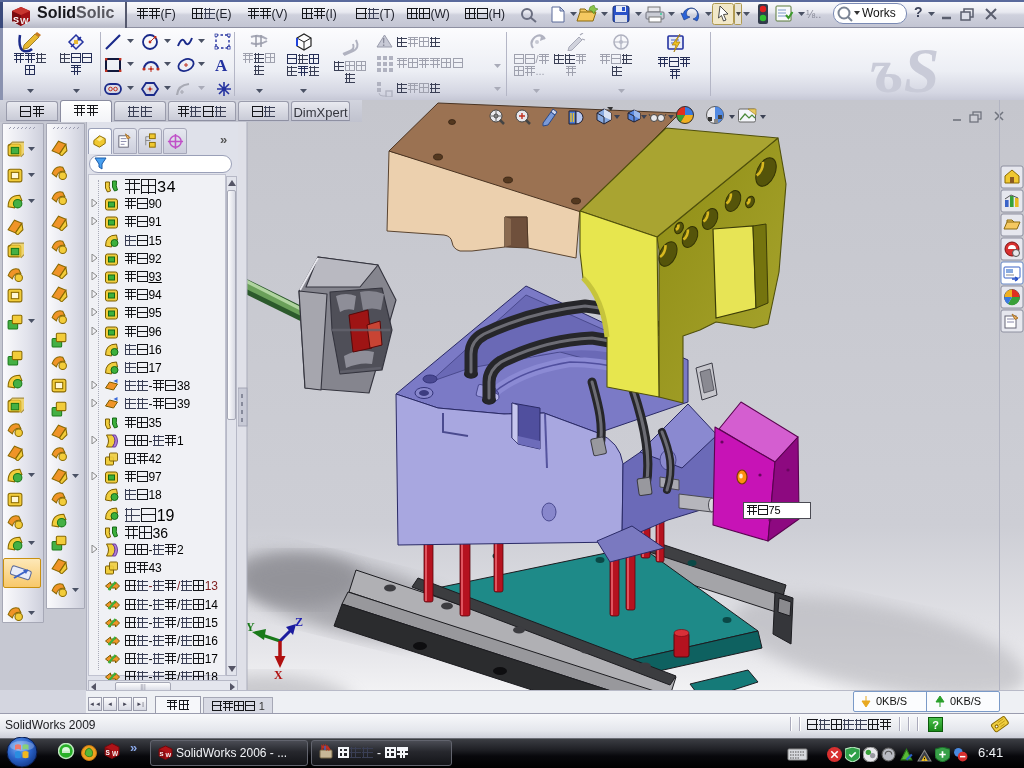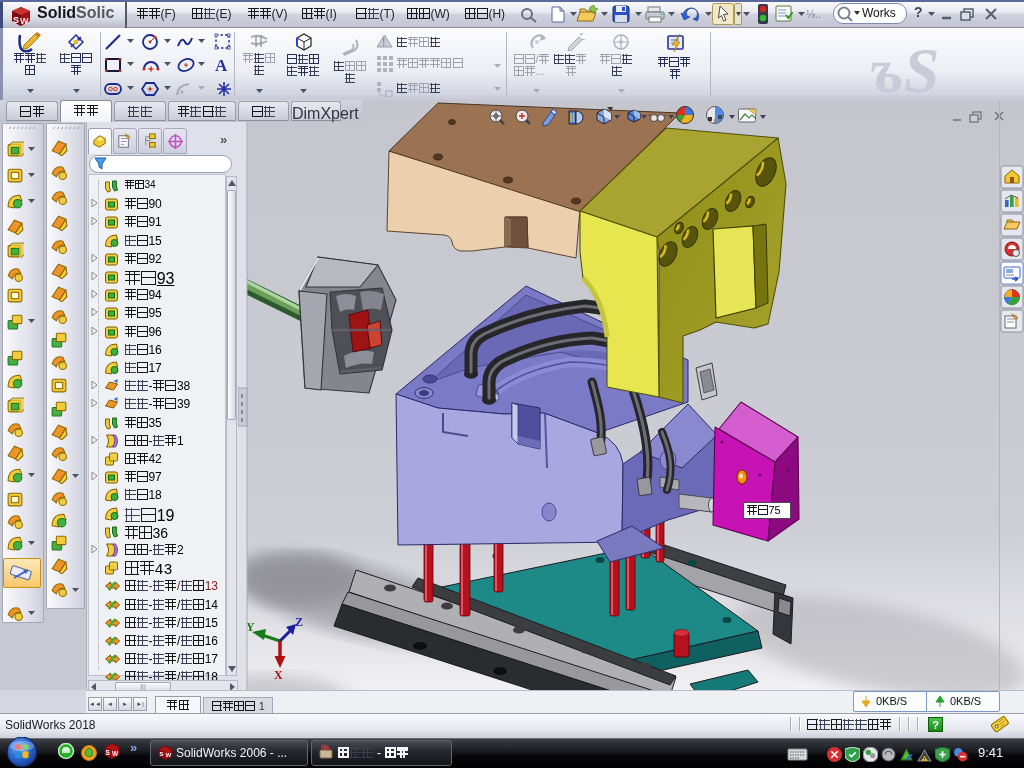--- a/index.html
+++ b/index.html
@@ -328,21 +328,21 @@
 <div class="ab" style="left:710px;top:32px;width:1px;height:64px;background:#b4b6c6;"></div>
 <svg class="ab" style="left:860px;top:30px" width="160" height="72" viewBox="0 0 160 72">
     <text x="10" y="62" font-size="64" font-style="italic" font-weight="bold" fill="#c9cbd8" font-family="Liberation Serif">ъS</text>
   </svg>
 <div class="ab" style="left:0px;top:100px;width:362px;height:22px;background:linear-gradient(#d2d4de,#c0c2ce);z-index:2;"></div>
 <div class="ab" style="left:6px;width:52px;background:linear-gradient(#e9eaf0,#c9cbd7);border:1px solid #9a9cac;border-bottom:1px solid #8e90a2;border-radius:3px 3px 0 0;color:#34363e;height:20px;top:101px;z-index:4;font-size:12px;text-align:center;padding-top:3px;"><i class="cj a k"></i><i class="cj b k"></i></div>
 <div class="ab" style="left:60px;width:52px;background:linear-gradient(#ffffff,#f2f3f7);border:1px solid #8a8ca0;border-bottom:none;border-radius:3px 3px 0 0;color:#1c1e28;z-index:5;height:22px;top:100px;font-size:12px;text-align:center;padding-top:3px;"><i class="cj b k"></i><i class="cj b k"></i></div>
 <div class="ab" style="left:114px;width:52px;background:linear-gradient(#e9eaf0,#c9cbd7);border:1px solid #9a9cac;border-bottom:1px solid #8e90a2;border-radius:3px 3px 0 0;color:#34363e;height:20px;top:101px;z-index:4;font-size:12px;text-align:center;padding-top:3px;"><i class="cj d k"></i><i class="cj d k"></i></div>
 <div class="ab" style="left:168px;width:68px;background:linear-gradient(#e9eaf0,#c9cbd7);border:1px solid #9a9cac;border-bottom:1px solid #8e90a2;border-radius:3px 3px 0 0;color:#34363e;height:20px;top:101px;z-index:4;font-size:12px;text-align:center;padding-top:3px;"><i class="cj b k"></i><i class="cj d k"></i><i class="cj a k"></i><i class="cj d k"></i></div>
 <div class="ab" style="left:238px;width:51px;background:linear-gradient(#e9eaf0,#c9cbd7);border:1px solid #9a9cac;border-bottom:1px solid #8e90a2;border-radius:3px 3px 0 0;color:#34363e;height:20px;top:101px;z-index:4;font-size:12px;text-align:center;padding-top:3px;"><i class="cj a k"></i><i class="cj d k"></i></div>
-<div class="ab" style="left:291px;width:50px;background:linear-gradient(#e9eaf0,#c9cbd7);border:1px solid #9a9cac;border-bottom:1px solid #8e90a2;border-radius:3px 3px 0 0;color:#34363e;height:20px;top:101px;z-index:4;font-size:16px;text-align:center;padding-top:3px;">DimXpert</div>
+<div class="ab" style="left:291px;width:59px;background:linear-gradient(#e9eaf0,#c9cbd7);border:1px solid #9a9cac;border-bottom:1px solid #8e90a2;border-radius:3px 3px 0 0;color:#34363e;height:20px;top:101px;z-index:4;font-size:13px;text-align:center;padding-top:3px;">DimXpert</div>
 <div class="ab" style="left:0px;top:122px;width:86px;height:568px;background:#c6c8d2;"></div>
 <div class="ab" style="left:2px;top:123px;width:42px;height:500px;background:linear-gradient(90deg,#fafafc,#e2e3ec 60%,#cdcfdb);border:1px solid #a6a8b6;border-radius:1px;"></div>
 <div class="ab" style="left:46px;top:123px;width:39px;height:486px;background:linear-gradient(90deg,#fafafc,#e2e3ec 60%,#cdcfdb);border:1px solid #a6a8b6;border-radius:1px;"></div>
 <svg class="ab" style="left:8px;top:127px" width="30" height="4" viewBox="0 0 30 4">
     <path d="M1 2 l2 -2 M5 2 l2 -2 M9 2 l2 -2 M13 2 l2 -2 M17 2 l2 -2 M21 2 l2 -2 M25 2 l2 -2" stroke="#9a9cb0" stroke-width="1"></path>
   </svg>
 <svg class="ab" style="left:52px;top:127px" width="30" height="4" viewBox="0 0 30 4">
     <path d="M1 2 l2 -2 M5 2 l2 -2 M9 2 l2 -2 M13 2 l2 -2 M17 2 l2 -2 M21 2 l2 -2 M25 2 l2 -2" stroke="#9a9cb0" stroke-width="1"></path>
   </svg>
 <svg class="ab" style="left:6px;top:140px" width="18" height="18" viewBox="0 0 17 17">
@@ -568,21 +568,21 @@
   </svg>
 <svg class="ab" style="left:228px;top:666px" width="8" height="6" viewBox="0 0 8 6">
     <path d="M4 6 L8 0 H0 Z" fill="#556"></path>
   </svg>
 <div class="ab" style="left:227px;top:190px;width:9px;height:230px;background:linear-gradient(90deg,#fdfdfe,#d8dae4);border:1px solid #a6a8b6;border-radius:2px;"></div>
 <div class="ab" style="left:98px;top:180px;width:1px;height:490px;border-left:1px dotted #a8aab8;"></div>
 <svg class="ab" style="left:104px;top:178px" width="16" height="16" viewBox="0 0 15 16">
     <path d="M1 4 q-1 7 2 10 l3 -1 q-2 -4 -1 -9 z" fill="#f0ce3e" stroke="#7a5c00"></path>
     <path d="M8 3 q-1 7 2 10 l3 -1 q-2 -4 -1 -9 z" fill="#3cb03c" stroke="#156815"></path>
   </svg>
-<div class="ab" style="left:124px;top:179px;white-space:nowrap;font-size:10px;color:#000;"><i class="cj b k"></i><i class="cj c k"></i>34</div>
+<div class="ab" style="left:124px;top:179px;white-space:nowrap;font-size:16px;color:#000;font-family:Liberation Mono, monospace;"><i class="cj b k"></i><i class="cj c k"></i>34</div>
 <svg class="ab" style="left:91px;top:199px" width="6" height="8" viewBox="0 0 6 8">
     <path d="M1 0 L6 4 L1 8 Z" fill="#f4f4f8" stroke="#888"></path>
   </svg>
 <svg class="ab" style="left:104px;top:196px" width="16" height="16" viewBox="0 0 15 16">
     <rect x="1" y="3" width="12" height="11" rx="2" fill="#f0ce3e" stroke="#7a5c00"></rect>
     <rect x="4" y="6" width="6" height="5" fill="#3cb03c" stroke="#156815"></rect>
   </svg>
 <div class="ab" style="left:124px;top:197px;white-space:nowrap;font-size:12px;color:#000;"><i class="cj b k"></i><i class="cj a k"></i>90</div>
 <svg class="ab" style="left:91px;top:217px" width="6" height="8" viewBox="0 0 6 8">
     <path d="M1 0 L6 4 L1 8 Z" fill="#f4f4f8" stroke="#888"></path>
@@ -605,21 +605,21 @@
     <rect x="4" y="6" width="6" height="5" fill="#3cb03c" stroke="#156815"></rect>
   </svg>
 <div class="ab" style="left:124px;top:252px;white-space:nowrap;font-size:12px;color:#000;"><i class="cj b k"></i><i class="cj a k"></i>92</div>
 <svg class="ab" style="left:91px;top:272px" width="6" height="8" viewBox="0 0 6 8">
     <path d="M1 0 L6 4 L1 8 Z" fill="#f4f4f8" stroke="#888"></path>
   </svg>
 <svg class="ab" style="left:104px;top:269px" width="16" height="16" viewBox="0 0 15 16">
     <rect x="1" y="3" width="12" height="11" rx="2" fill="#f0ce3e" stroke="#7a5c00"></rect>
     <rect x="4" y="6" width="6" height="5" fill="#3cb03c" stroke="#156815"></rect>
   </svg>
-<div class="ab" style="left:124px;top:270px;white-space:nowrap;font-size:16px;color:#000;text-decoration:underline;"><i class="cj b k"></i><i class="cj a k"></i>93</div>
+<div class="ab" style="left:124px;top:270px;white-space:nowrap;font-size:12px;color:#000;text-decoration:underline;"><i class="cj b k"></i><i class="cj a k"></i>93</div>
 <svg class="ab" style="left:91px;top:290px" width="6" height="8" viewBox="0 0 6 8">
     <path d="M1 0 L6 4 L1 8 Z" fill="#f4f4f8" stroke="#888"></path>
   </svg>
 <svg class="ab" style="left:104px;top:287px" width="16" height="16" viewBox="0 0 15 16">
     <rect x="1" y="3" width="12" height="11" rx="2" fill="#f0ce3e" stroke="#7a5c00"></rect>
     <rect x="4" y="6" width="6" height="5" fill="#3cb03c" stroke="#156815"></rect>
   </svg>
 <div class="ab" style="left:124px;top:288px;white-space:nowrap;font-size:12px;color:#000;"><i class="cj b k"></i><i class="cj a k"></i>94</div>
 <svg class="ab" style="left:91px;top:308px" width="6" height="8" viewBox="0 0 6 8">
     <path d="M1 0 L6 4 L1 8 Z" fill="#f4f4f8" stroke="#888"></path>
@@ -709,21 +709,21 @@
   </svg>
 <svg class="ab" style="left:104px;top:542px" width="16" height="16" viewBox="0 0 15 16">
     <path d="M2 2 h6 q5 5 0 12 h-6 q4 -6 0 -12z" fill="#f0ce3e" stroke="#7a5c00"></path>
     <path d="M8 2 q5 5 0 12 l3 0 q4 -6 0 -12z" fill="#b080d8" stroke="#6a3a9a"></path>
   </svg>
 <div class="ab" style="left:124px;top:543px;white-space:nowrap;font-size:12px;color:#000;"><i class="cj a k"></i><i class="cj c k"></i>-<i class="cj d k"></i><i class="cj b k"></i>2</div>
 <svg class="ab" style="left:104px;top:560px" width="16" height="16" viewBox="0 0 15 16">
     <rect x="1" y="6" width="8" height="8" rx="1" fill="#f0ce3e" stroke="#7a5c00"></rect>
     <rect x="5" y="2" width="8" height="8" rx="1" fill="#f0ce3e" stroke="#7a5c00" opacity="0.9"></rect>
   </svg>
-<div class="ab" style="left:124px;top:561px;white-space:nowrap;font-size:15px;color:#000;font-family:Liberation Mono, monospace;"><i class="cj c k"></i><i class="cj b k"></i>43</div>
+<div class="ab" style="left:124px;top:561px;white-space:nowrap;font-size:12px;color:#000;"><i class="cj c k"></i><i class="cj b k"></i>43</div>
 <svg class="ab" style="left:104px;top:578px" width="16" height="16" viewBox="0 0 15 16">
     <path d="M1 8 L6 4 l0 2 l5 0 l0 -2 l4 4 l-4 4 l0 -2 l-5 0 l0 2z" fill="#f09428" stroke="#7a5c00"></path>
     <path d="M4 12 l7 -8" stroke="#3cb03c" stroke-width="2"></path>
   </svg>
 <div class="ab" style="left:124px;top:579px;white-space:nowrap;font-size:12px;color:#7f1d1d;"><i class="cj c k"></i><i class="cj d k"></i>-<i class="cj d k"></i><i class="cj b k"></i>/<i class="cj d k"></i><i class="cj c k"></i>13</div>
 <svg class="ab" style="left:104px;top:597px" width="16" height="16" viewBox="0 0 15 16">
     <path d="M1 8 L6 4 l0 2 l5 0 l0 -2 l4 4 l-4 4 l0 -2 l-5 0 l0 2z" fill="#f09428" stroke="#7a5c00"></path>
     <path d="M4 12 l7 -8" stroke="#3cb03c" stroke-width="2"></path>
   </svg>
 <div class="ab" style="left:124px;top:598px;white-space:nowrap;font-size:12px;color:#000;"><i class="cj c k"></i><i class="cj d k"></i>-<i class="cj d k"></i><i class="cj b k"></i>/<i class="cj d k"></i><i class="cj c k"></i>14</div>
@@ -1045,41 +1045,41 @@
       <path d="M10 10 L2.5 10 A7.5 7.5 0 0 1 10 2.5 Z" fill="#f0b020"></path>
     </g>
     <rect x="1001" y="310" width="22" height="22" rx="2" fill="#e6e7ee" stroke="#8e90a0"></rect>
     <g transform="translate(1002,311)">
       <rect x="3" y="5" width="11" height="12" fill="#fff" stroke="#667"></rect>
       <path d="M5 8h7M5 11h7" stroke="#88a"></path>
       <path d="M10 3 l6 4 l-3 1.5z" fill="#f0b060" stroke="#a8742a"></path>
     </g>
     <rect x="999" y="100" width="1" height="591" fill="#b2b4c2"></rect>
   </svg>
-<div class="ab" style="left:743px;top:502px;width:48px;height:17px;background:#ffffff;border:1px solid #4a4a52;font-size:11px;padding:1px 2px;z-index:5;"><i class="cj b k"></i><i class="cj a k"></i>75</div>
+<div class="ab" style="left:743px;top:502px;width:68px;height:17px;background:#ffffff;border:1px solid #4a4a52;font-size:11px;padding:1px 2px;z-index:5;"><i class="cj b k"></i><i class="cj a k"></i>75</div>
 <div class="ab" style="left:0px;top:690px;width:1024px;height:23px;background:#eef0f4;border-top:1px solid #b8bac8;"></div>
 <div class="ab" style="left:0px;top:690px;width:86px;height:23px;background:#d4d6e0;"></div>
 <div class="ab" style="left:88px;top:697px;width:14px;height:14px;background:linear-gradient(#fbfbfd,#d8dae4);border:1px solid #9a9cac;font-size:6px;color:#445;text-align:center;line-height:13px;">◄◄</div>
 <div class="ab" style="left:103px;top:697px;width:14px;height:14px;background:linear-gradient(#fbfbfd,#d8dae4);border:1px solid #9a9cac;font-size:6px;color:#445;text-align:center;line-height:13px;">◄</div>
 <div class="ab" style="left:118px;top:697px;width:14px;height:14px;background:linear-gradient(#fbfbfd,#d8dae4);border:1px solid #9a9cac;font-size:6px;color:#445;text-align:center;line-height:13px;">►</div>
 <div class="ab" style="left:133px;top:697px;width:14px;height:14px;background:linear-gradient(#fbfbfd,#d8dae4);border:1px solid #9a9cac;font-size:6px;color:#445;text-align:center;line-height:13px;">►|</div>
 <div class="ab" style="left:155px;top:696px;width:46px;height:17px;background:#f6f7fa;border:1px solid #9a9cac;border-bottom:none;font-size:11px;text-align:center;padding-top:2px;color:#111;"><i class="cj b k"></i><i class="cj c k"></i></div>
 <div class="ab" style="left:203px;top:697px;width:70px;height:16px;background:#d8dae4;border:1px solid #a6a8b6;border-bottom:none;font-size:11px;text-align:center;padding-top:2px;color:#333;"><i class="cj a k"></i><i class="cj b k"></i><i class="cj c k"></i><i class="cj a k"></i> 1</div>
 <div class="ab" style="left:853px;top:691px;width:147px;height:21px;background:#fbfcfe;border:1px solid #7a9ac8;border-radius:2px;"></div>
 <div class="ab" style="left:926px;top:691px;width:1px;height:21px;background:#7a9ac8;"></div>
 <svg class="ab" style="left:860px;top:695px" width="12" height="13" viewBox="0 0 12 13">
     <path d="M6 1 V8 M6 12 L2 6 h8 Z" fill="#e8a820" stroke="#e8a820"></path>
   </svg>
 <div class="ab" style="left:876px;top:695px;white-space:nowrap;font-size:11px;color:#111;">0KB/S</div>
 <svg class="ab" style="left:934px;top:695px" width="12" height="13" viewBox="0 0 12 13">
     <path d="M6 12 V5 M6 1 L2 7 h8 Z" fill="#2aa02a" stroke="#2aa02a"></path>
   </svg>
 <div class="ab" style="left:950px;top:695px;white-space:nowrap;font-size:11px;color:#111;">0KB/S</div>
 <div class="ab" style="left:0px;top:713px;width:1024px;height:25px;background:linear-gradient(#f8f9fb,#e4e6ec 70%,#cdcfd9);border-top:1px solid #9a9cae;"></div>
-<div class="ab" style="left:5px;top:718px;white-space:nowrap;font-size:12px;color:#1a1a1e;">SolidWorks 2018</div>
+<div class="ab" style="left:5px;top:718px;white-space:nowrap;font-size:12px;color:#1a1a1e;">SolidWorks 2009</div>
 <div class="ab" style="left:790px;top:717px;width:2px;height:14px;background:#fff;border-left:1px solid #aab;"></div>
 <div class="ab" style="left:799px;top:717px;width:2px;height:14px;background:#fff;border-left:1px solid #aab;"></div>
 <div class="ab" style="left:899px;top:717px;width:2px;height:14px;background:#fff;border-left:1px solid #aab;"></div>
 <div class="ab" style="left:908px;top:717px;width:2px;height:14px;background:#fff;border-left:1px solid #aab;"></div>
 <div class="ab" style="left:917px;top:717px;width:2px;height:14px;background:#fff;border-left:1px solid #aab;"></div>
 <div class="ab" style="left:806px;top:718px;white-space:nowrap;font-size:12px;color:#1a1a1e;"><i class="cj a k"></i><i class="cj d k"></i><i class="cj c k"></i><i class="cj d k"></i><i class="cj d k"></i><i class="cj c k"></i><i class="cj b k"></i></div>
 <div class="ab" style="left:928px;top:717px;width:15px;height:15px;background:linear-gradient(#4ac04a,#1a8a1a);border:1px solid #0c5a0c;color:#fff;font-size:11px;font-weight:bold;text-align:center;line-height:14px;">?</div>
 <svg class="ab" style="left:990px;top:714px" width="22" height="20" viewBox="0 0 22 20">
     <g transform="rotate(-35 11 10)">
       <rect x="2" y="5" width="16" height="9" rx="2" fill="#f0ce3e" stroke="#8a6a00"></rect>
@@ -1167,12 +1167,12 @@
   </svg>
 <svg class="ab" style="left:935px;top:747px" width="15" height="15" viewBox="0 0 14 14">
     <path d="M7 0 L14 2 V8 Q14 12 7 14 Q0 12 0 8 V2 Z" fill="#38a048" stroke="#1a6a28"></path>
     <path d="M7 4 v6 M4 7 h6" stroke="#fff" stroke-width="1.6"></path>
   </svg>
 <svg class="ab" style="left:953px;top:747px" width="15" height="15" viewBox="0 0 14 14">
     <circle cx="5" cy="5" r="4" fill="#4a8ae0"></circle>
     <circle cx="9" cy="9" r="4.5" fill="#d83030"></circle>
     <path d="M6.5 9 h5" stroke="#fff" stroke-width="1.4"></path>
   </svg>
-<div class="ab" style="left:978px;top:745px;white-space:nowrap;font-size:13px;color:#f0f2f6;">9:41</div>
+<div class="ab" style="left:978px;top:745px;white-space:nowrap;font-size:13px;color:#f0f2f6;">6:41</div>
 </body></html>

